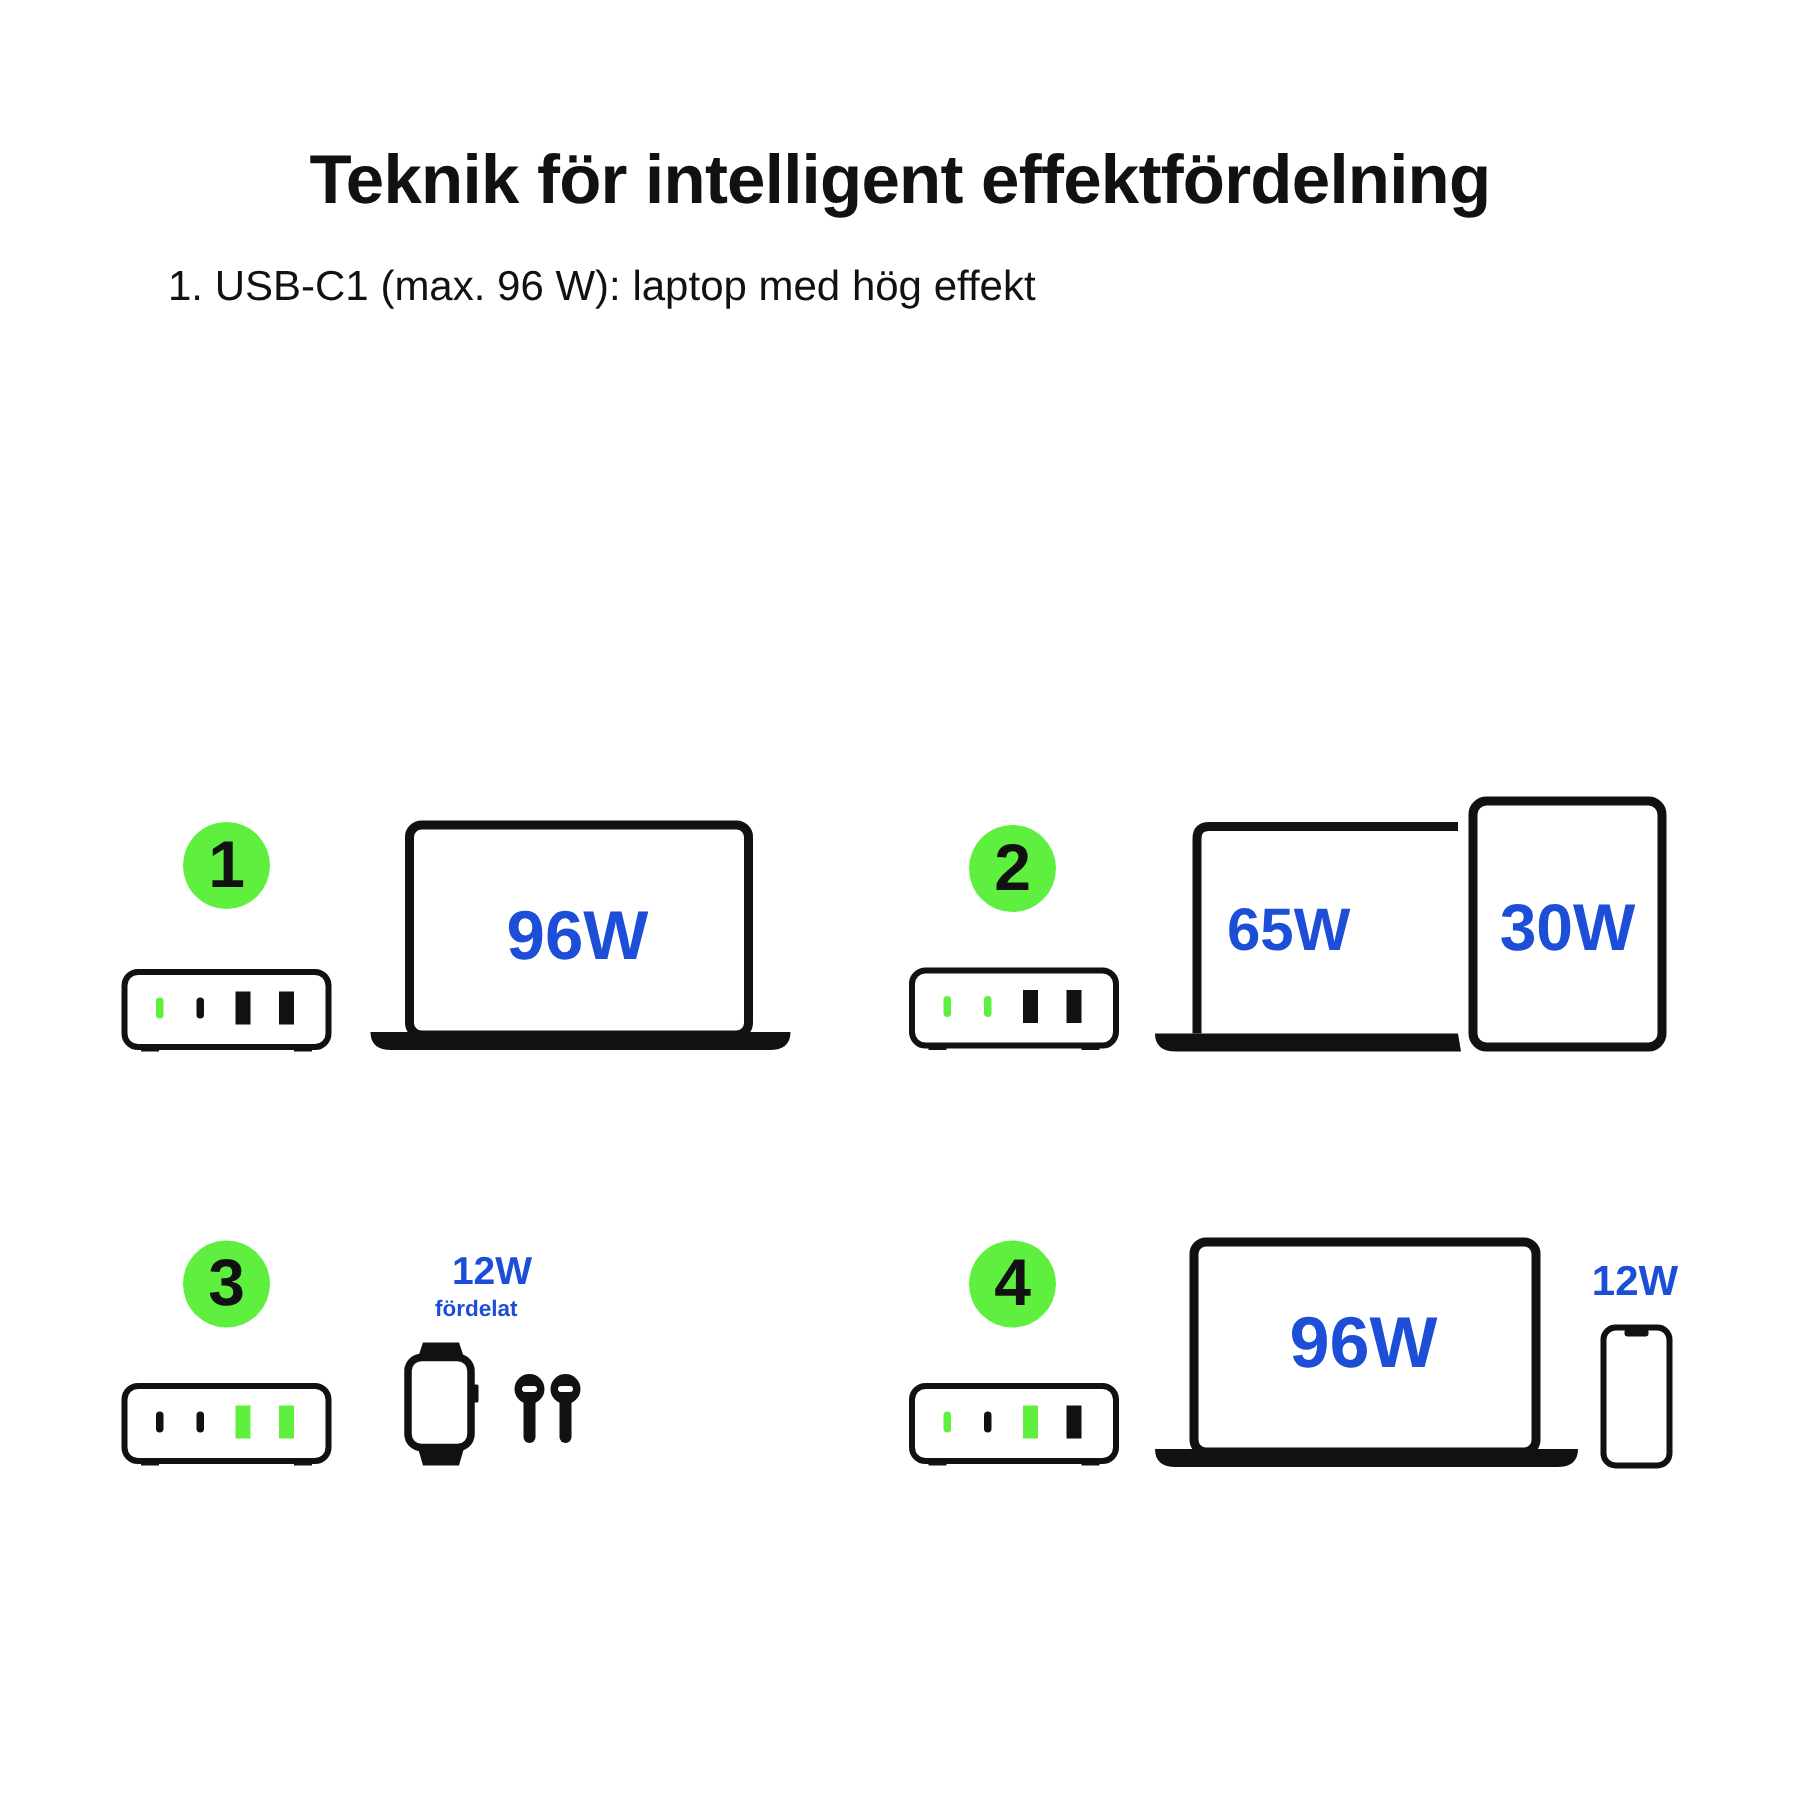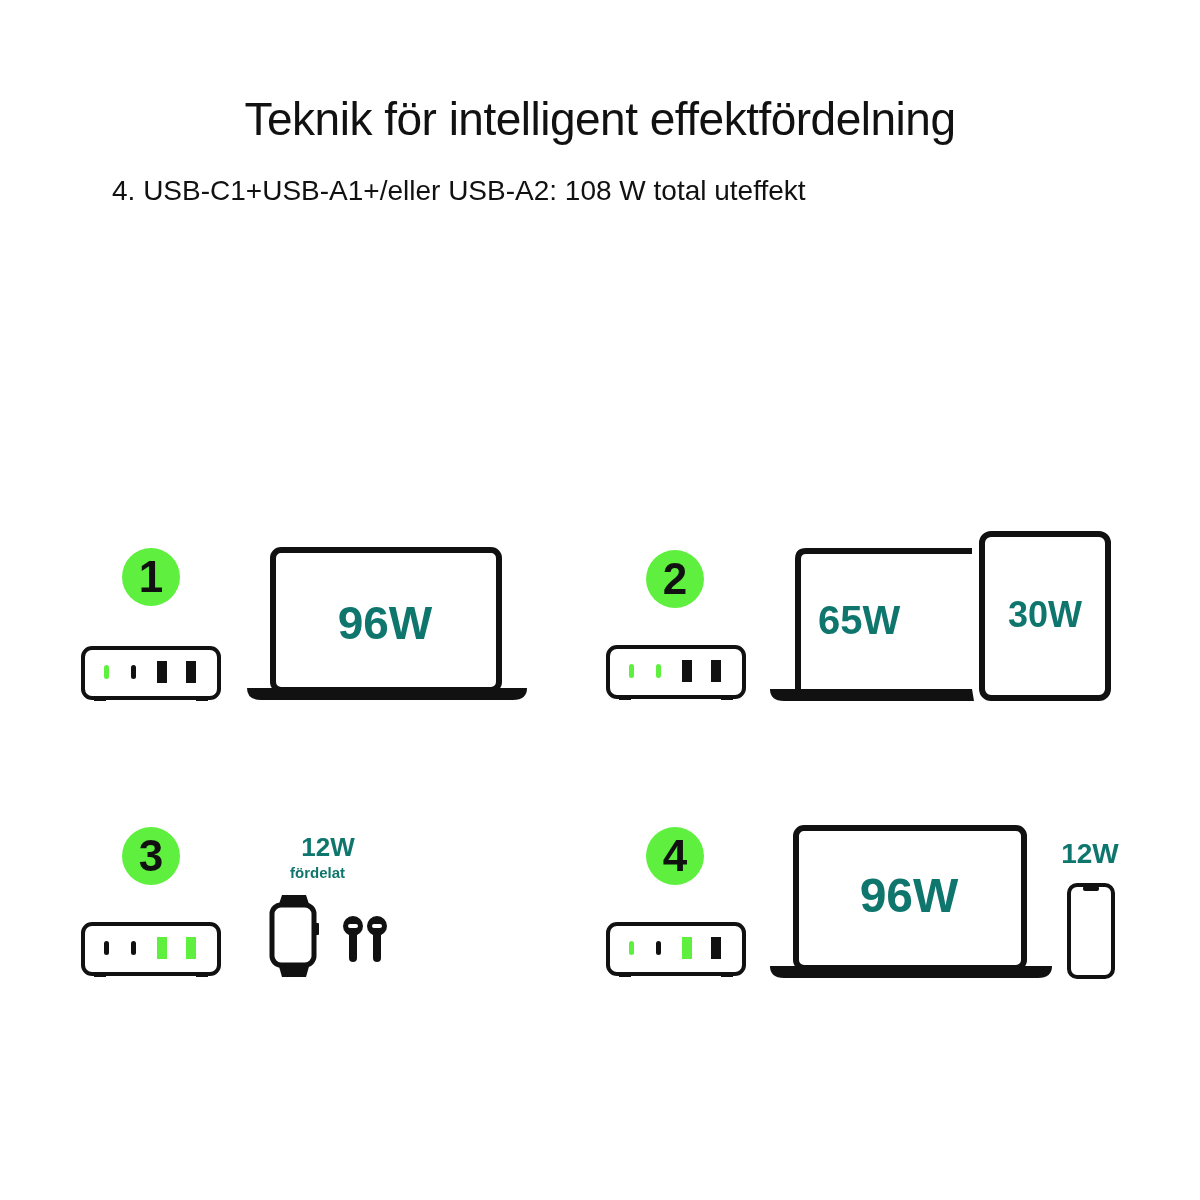--- a/index.html
+++ b/index.html
@@ -1,31 +1,31 @@
 <!DOCTYPE html>
 <html><head>
 <meta charset="utf-8">
 <style>
   html, body { margin:0; padding:0; background:#ffffff; }
   body { width:1200px; height:1200px; position:relative; overflow:hidden; font-family:"Liberation Sans", "DejaVu Sans", sans-serif; color:#111; }
-  .title { position:absolute; top:92px; left:0; width:1200px; text-align:center; font-size:46px; font-weight:normal; letter-spacing:-0.5px; }
+  .title { position:absolute; top:92px; left:0; width:1200px; text-align:center; font-size:46px; font-weight:bold; letter-spacing:-0.5px; }
   .list { position:absolute; top:168px; left:112px; margin:0; padding:0; list-style:none; }
   .list li { font-size:28px; line-height:45px; white-space:nowrap; }
   .abs { position:absolute; }
   .badge { position:absolute; width:58px; height:58px; border-radius:50%; background:#5ff03f; display:flex; align-items:center; justify-content:center; font-weight:bold; font-size:44px; color:#111; }
-  .green { color:#0f766e; font-weight:bold; }
+  .green { color:#1d4ed8; font-weight:bold; }
   svg { position:absolute; overflow:visible; }
 </style>
 </head>
 <body>
 
 <div class="title">Teknik för intelligent effektfördelning</div>
 
 <ul class="list">
-  <li>4. USB-C1+USB-A1+/eller USB-A2: 108 W total uteffekt</li>
+  <li>1. USB-C1 (max. 96 W): laptop med hög effekt</li>
 </ul>
 
 <div>
   <div class="badge" style="left:122px;top:548px;">1</div>
   <svg style="left:80px;top:646px;" width="142" height="56" viewBox="0 0 142 56">
     <rect x="3" y="2" width="136" height="50" rx="9" fill="#fff" stroke="#111" stroke-width="4"></rect>
     <rect x="14" y="51" width="12" height="4" fill="#111"></rect>
       <rect x="116" y="51" width="12" height="4" fill="#111"></rect>
     <rect x="24" y="19" width="5" height="14" rx="2.5" fill="#5ff03f"></rect>
     <rect x="51" y="19" width="5" height="14" rx="2.5" fill="#111"></rect>
@@ -51,21 +51,21 @@
     <rect x="106" y="15" width="10" height="22" fill="#111"></rect>
   </svg>
   <svg style="left:768px;top:545px;" width="210" height="158" viewBox="0 0 210 158">
     <path d="M204 6 H38 Q30 6 30 14 V144" fill="none" stroke="#111" stroke-width="6"></path>
     <path d="M2 144 H204 L206 156 H16 Q2 156 2 144 Z" fill="#111"></path>
   </svg>
   <svg style="left:978px;top:530px;" width="134" height="172" viewBox="0 0 134 172">
     <rect x="4" y="4" width="126" height="164" rx="9" fill="#fff" stroke="#111" stroke-width="6"></rect>
   </svg>
   <div class="abs green" style="left:818px;top:598px;width:140px;text-align:left;font-size:40px;">65W</div>
-  <div class="abs green" style="left:985px;top:594px;width:120px;text-align:center;font-size:36px;">30W</div>
+  <div class="abs green" style="left:985px;top:594px;width:120px;text-align:center;font-size:44px;">30W</div>
 </div>
 
 <div>
   <div class="badge" style="left:122px;top:827px;">3</div>
   <svg style="left:80px;top:922px;" width="142" height="56" viewBox="0 0 142 56">
     <rect x="3" y="2" width="136" height="50" rx="9" fill="#fff" stroke="#111" stroke-width="4"></rect>
     <rect x="14" y="51" width="12" height="4" fill="#111"></rect>
       <rect x="116" y="51" width="12" height="4" fill="#111"></rect>
     <rect x="24" y="19" width="5" height="14" rx="2.5" fill="#111"></rect>
     <rect x="51" y="19" width="5" height="14" rx="2.5" fill="#111"></rect>

